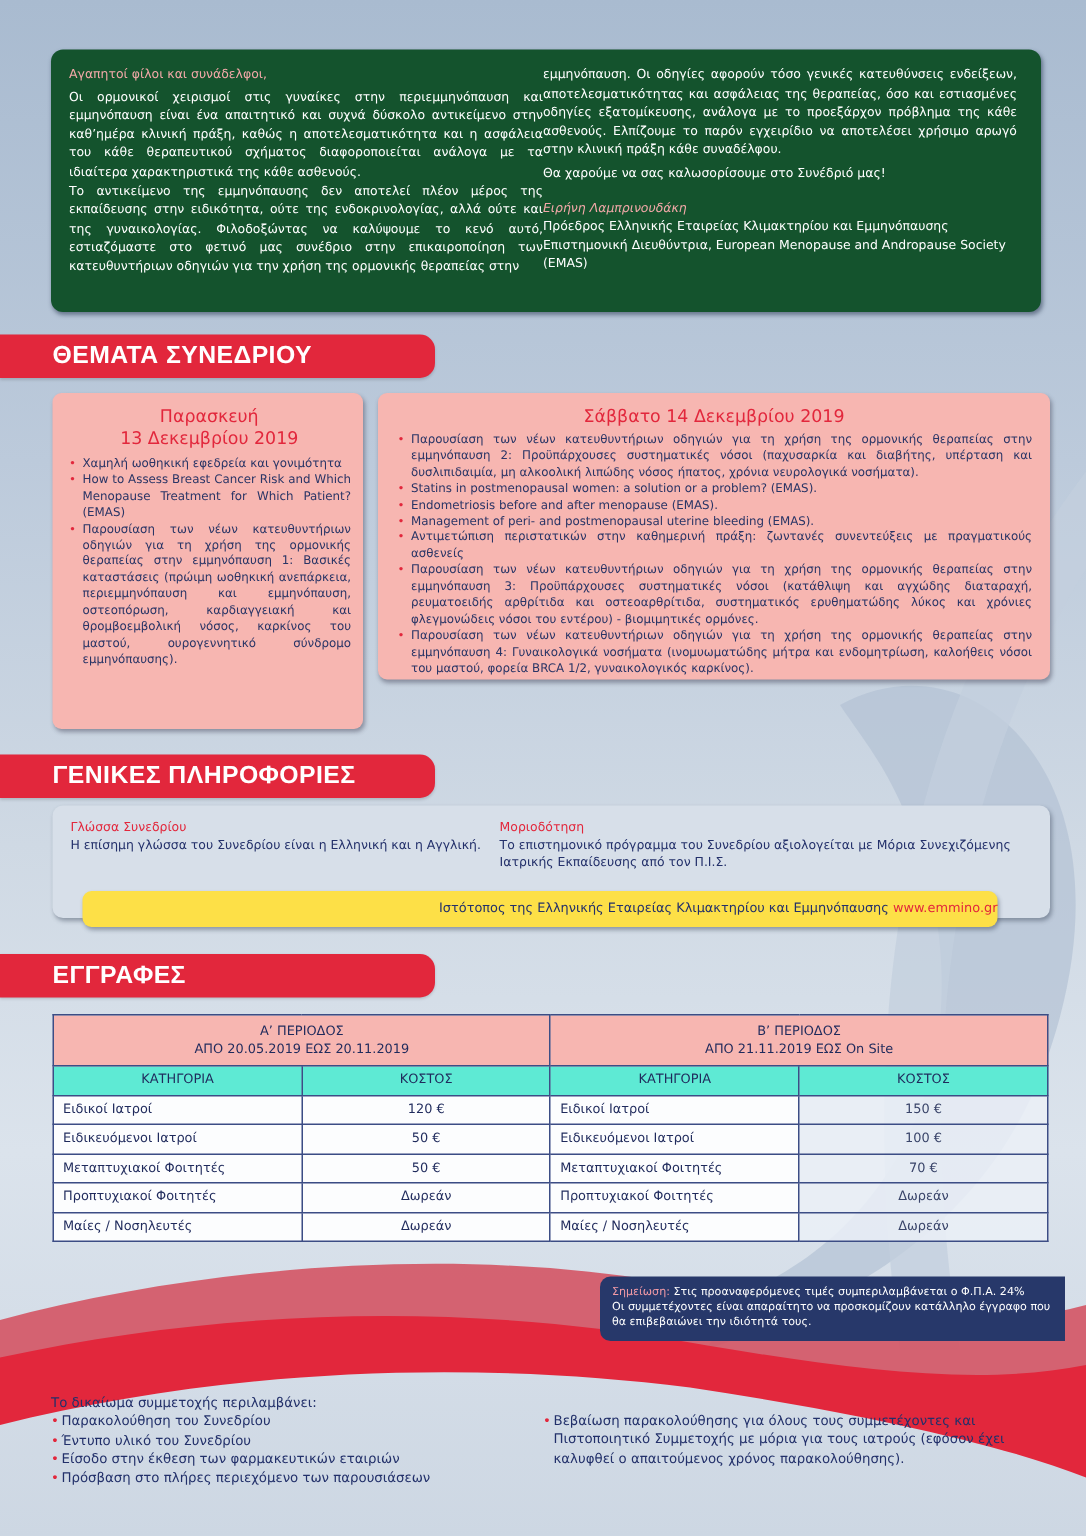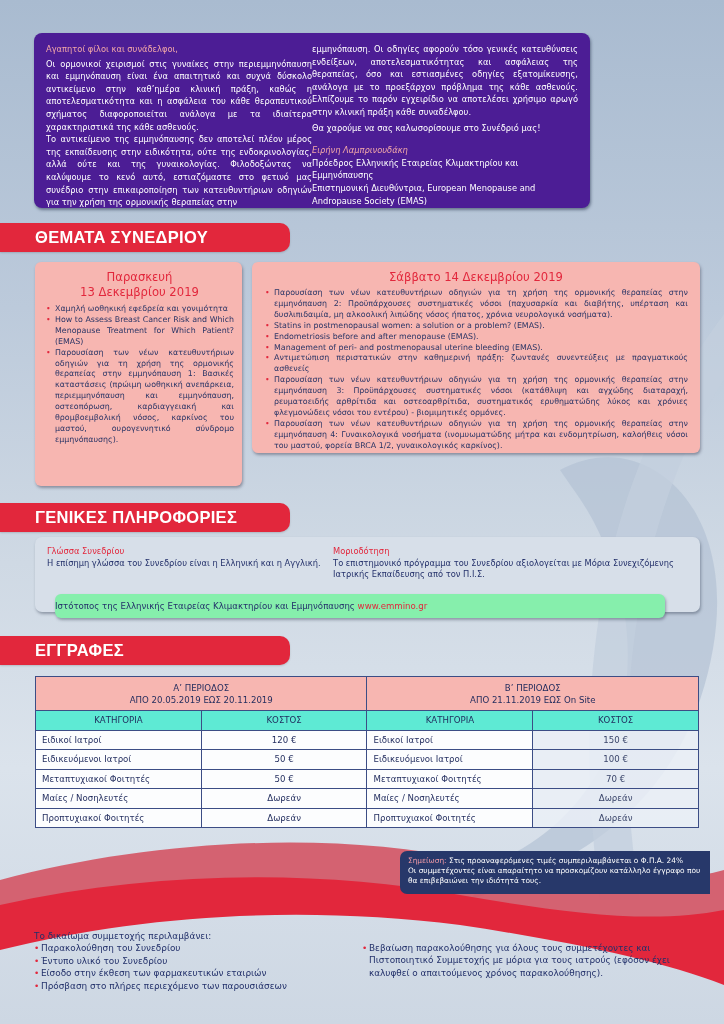--- a/index.html
+++ b/index.html
@@ -7,22 +7,22 @@
   body {
     position: relative;
     font-family: "DejaVu Sans", sans-serif;
     background: linear-gradient(180deg, #a9bbd0 0%, #bccadb 30%, #cfd9e4 55%, #dbe3ec 75%, #cdd7e3 100%);
     color: #1f2f5a;
   }
   .deco { position: absolute; left: 0; top: 0; width: 724px; height: 1024px; pointer-events: none; }
 
   
   .intro {
-    position: absolute; left: 34px; top: 33px; width: 556px; height: 175px;
-    background: #4c1d95; border-radius: 8px;
+    position: absolute; left: 34px; top: 33px; width: 660px; height: 175px;
+    background: #14532d; border-radius: 8px;
     box-shadow: 1px 2px 3px rgba(40,55,80,0.55);
     color: #fff; font-size: 8.3px; line-height: 12.6px;
     padding: 10px 12px;
     display: flex; 
   }
   .intro .col { width: 316px; }
   .intro .greet { color: #f2a8a8; margin-bottom: 2px; }
   .intro p { text-align: justify; }
   .intro .sign-name { color: #f2a8a8; margin-top: 10px; font-style: italic; }
   .intro .closing { margin-top: 3px; }
@@ -57,23 +57,23 @@
     background: #d7dfe9; border-radius: 7px;
     box-shadow: 1px 2px 3px rgba(60,70,90,0.45);
     font-size: 8.3px; line-height: 11.5px; color: #23306a;
     padding: 9px 12px; display: flex; gap: 12px;
   }
   .info .c1 { width: 278px; }
   .info .c2 { width: 360px; }
   .info .lbl { color: #e2273c; }
   .website {
     position: absolute; left: 55px; top: 594px; width: 610px; height: 24px;
-    background: #86efac; border-radius: 6px;
+    background: #fde047; border-radius: 6px;
     box-shadow: 1px 2px 3px rgba(60,70,90,0.45);
-    text-align: left; font-size: 8.6px; line-height: 24px; color: #23306a;
+    text-align: right; font-size: 8.6px; line-height: 24px; color: #23306a;
   }
   .website .url { color: #e2273c; }
 
   
   .fees { position: absolute; left: 35px; top: 676px; width: 664px; border-collapse: collapse; }
   .fees td, .fees th {
     border: 1.5px solid #3c4d85; font-size: 8.6px; color: #1f2a5c;
     height: 19.5px; padding: 0 6px; font-weight: normal;
   }
   .fees .period { background: #f7b6b1; text-align: center; height: 34px; line-height: 12px; }
@@ -206,31 +206,31 @@
     <td class="cat">Ειδικευόμενοι Ιατροί</td>
     <td class="cost b">100 €</td>
   </tr>
   <tr>
     <td class="cat">Μεταπτυχιακοί Φοιτητές</td>
     <td class="cost">50 €</td>
     <td class="cat">Μεταπτυχιακοί Φοιτητές</td>
     <td class="cost b">70 €</td>
   </tr>
   <tr>
+    <td class="cat">Προπτυχιακοί Φοιτητές</td>
+    <td class="cost">Δωρεάν</td>
+    <td class="cat">Προπτυχιακοί Φοιτητές</td>
+    <td class="cost b">Δωρεάν</td>
+  </tr>
+  <tr>
     <td class="cat">Μαίες / Νοσηλευτές</td>
     <td class="cost">Δωρεάν</td>
     <td class="cat">Μαίες / Νοσηλευτές</td>
     <td class="cost b">Δωρεάν</td>
   </tr>
-  <tr>
-    <td class="cat">Προπτυχιακοί Φοιτητές</td>
-    <td class="cost">Δωρεάν</td>
-    <td class="cat">Προπτυχιακοί Φοιτητές</td>
-    <td class="cost b">Δωρεάν</td>
-  </tr>
 </tbody>
   </table>
 
 <div class="note">
   <span class="lbl">Σημείωση:</span>
   <span>Στις προαναφερόμενες τιμές συμπεριλαμβάνεται ο Φ.Π.Α. 24%</span><br>
   <span>Οι συμμετέχοντες είναι απαραίτητο να προσκομίζουν κατάλληλο έγγραφο που θα επιβεβαιώνει την ιδιότητά τους.</span>
 </div>
 
 <div class="includes">

